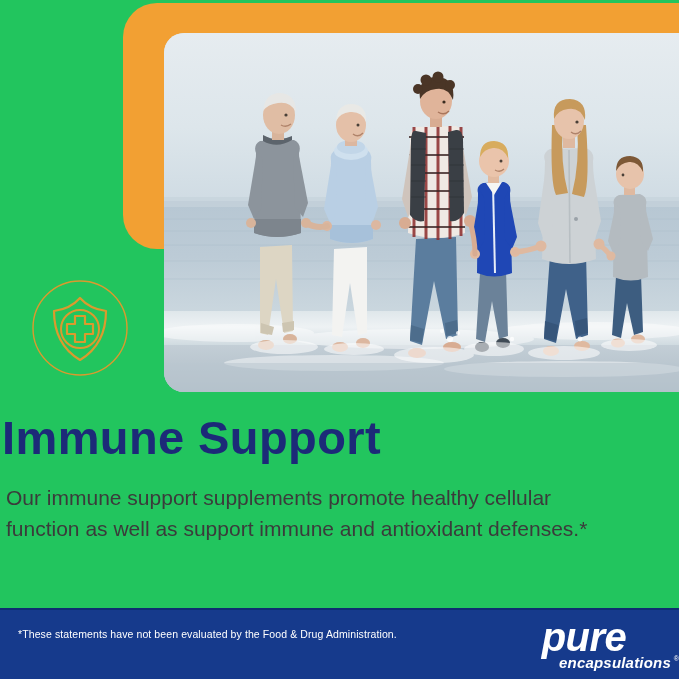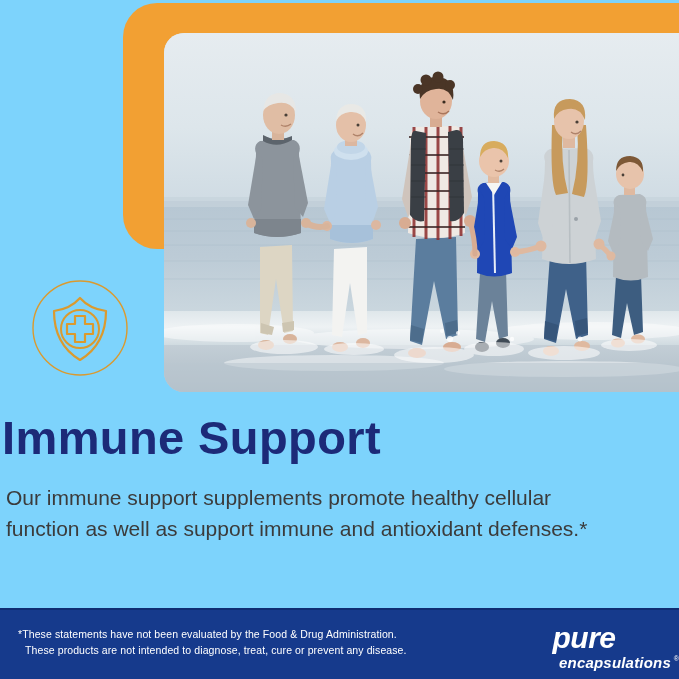--- a/index.html
+++ b/index.html
@@ -12,21 +12,21 @@
     height: 679px;
     overflow: hidden;
     font-family: "Liberation Sans", sans-serif;
     position: relative;
   }
 
   .page {
     position: relative;
     width: 679px;
     height: 679px;
-    background: #7dd3fc;
+    background: #22c55e;
     overflow: hidden;
   }
 
   
   .hero {
     position: absolute;
     left: 0;
     top: 0;
     width: 679px;
     height: 400px;
@@ -134,21 +134,21 @@
     right: 22px;
     top: 11px;
     width: 146px;
     text-align: center;
     color: #ffffff;
   }
   .brand-pure {
     font-family: "Liberation Sans", sans-serif;
     font-style: italic;
     font-weight: bold;
-    font-size: 30px;
+    font-size: 40px;
     line-height: 33px;
     letter-spacing: -0.5px;
   }
   .brand-enc {
     position: relative;
     font-family: "Liberation Sans", sans-serif;
     font-style: italic;
     font-weight: bold;
     font-size: 15px;
     line-height: 16px;
@@ -424,21 +424,20 @@
 
   <div class="copy">
     <h1 class="title">Immune Support</h1>
     <p class="subtitle">Our immune support supplements promote healthy cellular function as well as support immune and antioxidant defenses.*</p>
   </div>
 
   <div class="footer">
     <div class="footer-inner">
       <div class="disclaimer">
         <div class="line1">*These statements have not been evaluated by the Food &amp; Drug Administration.</div>
-        <div class="line2">These products are not intended to diagnose, treat, cure or prevent any disease.</div>
       </div>
       <div class="brand">
         <div class="brand-pure">pure</div>
         <div class="brand-enc">
           <span>encapsulations</span>
           <span class="brand-reg">®</span>
         </div>
       </div>
     </div>
   </div>

